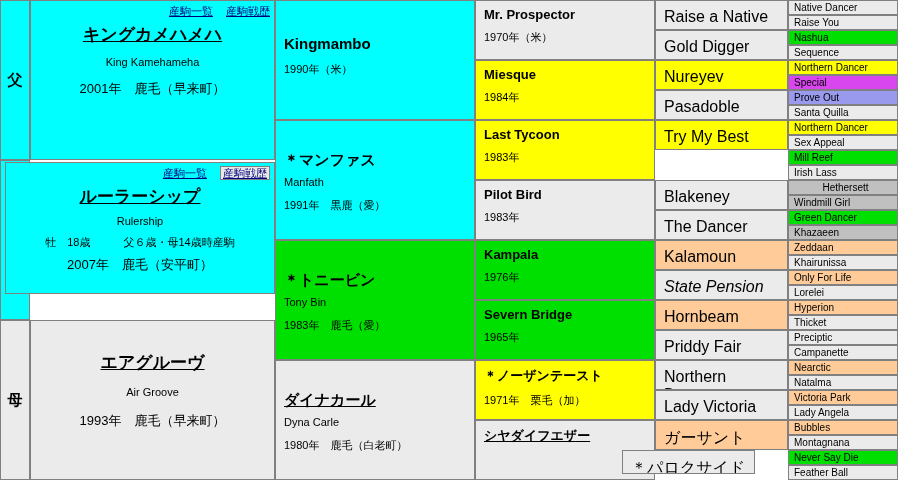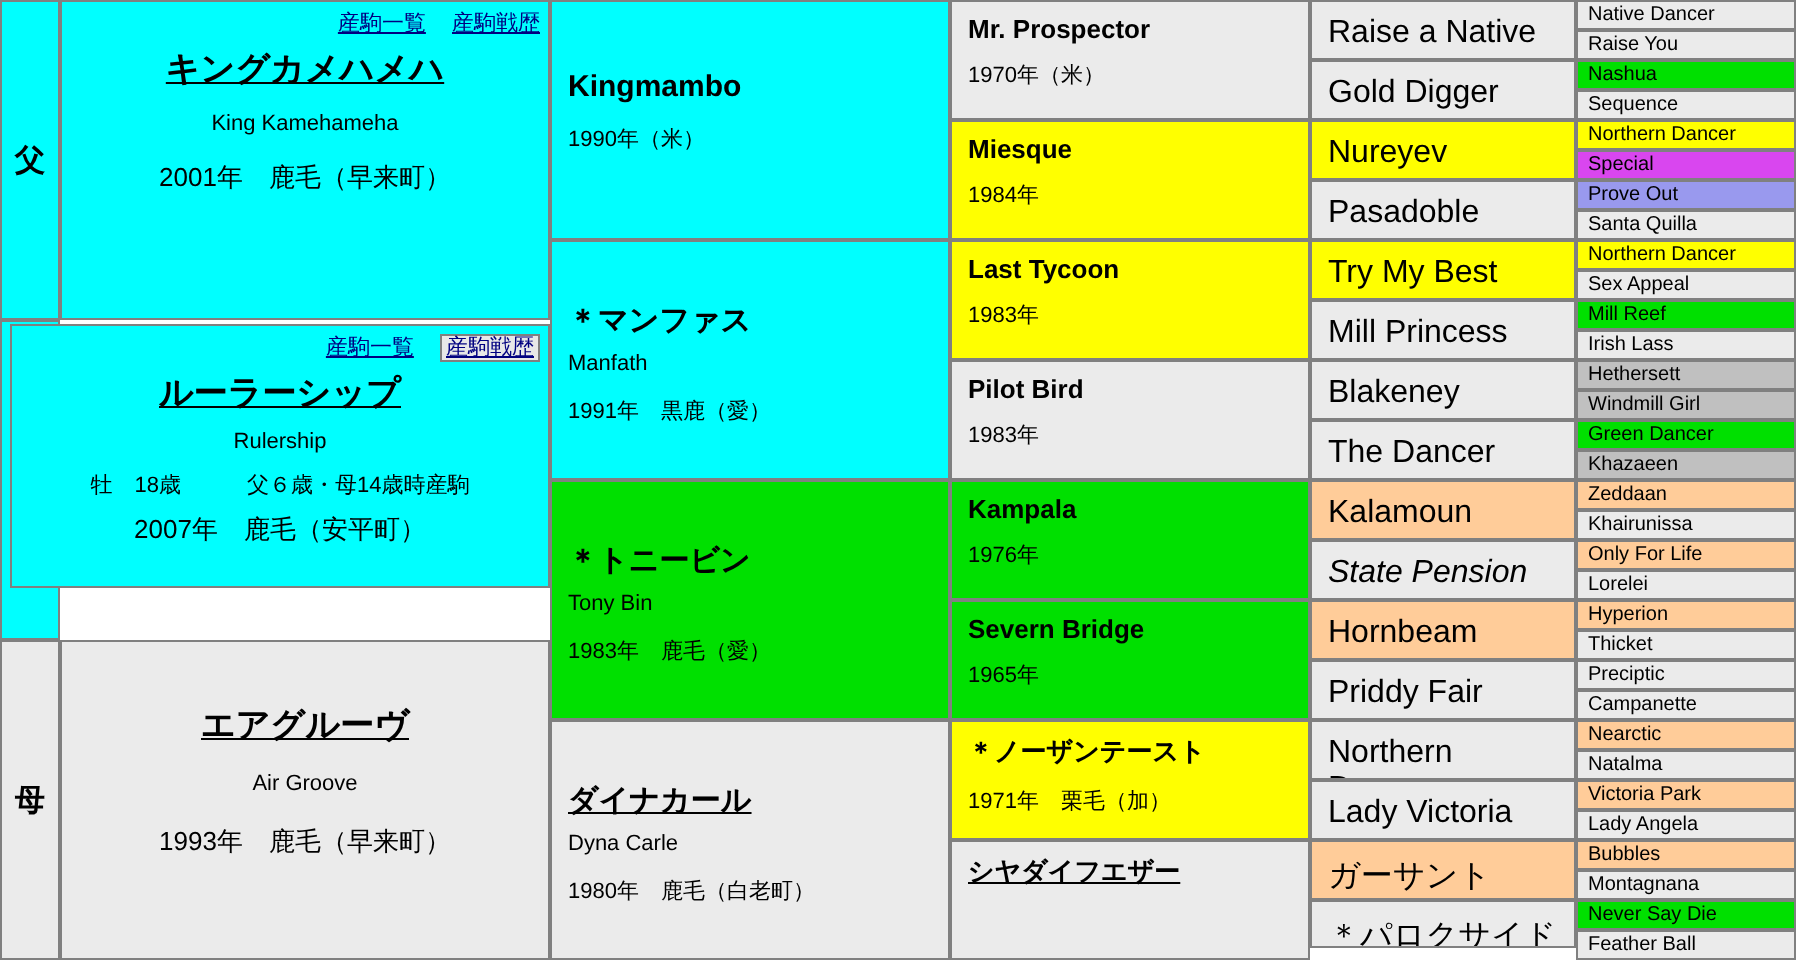--- a/index.html
+++ b/index.html
@@ -254,25 +254,20 @@
   <div class="cell" style="left:655px; top:90px; width:133px; height:30px; background:#ebebeb;">
       <div class="pad" style="padding-top:7px;">
         <span class="g4name">Pasadoble</span>
       </div>
     </div>
   <div class="cell" style="left:655px; top:120px; width:133px; height:30px; background:#ffff00;">
       <div class="pad" style="padding-top:7px;">
         <span class="g4name">Try My Best</span>
       </div>
     </div>
-  <div class="cell" style="left:655px; top:150px; width:133px; height:30px; background:#ebebeb;">
-      <div class="pad" style="padding-top:7px;">
-        <span class="g4name">Mill Princess</span>
-      </div>
-    </div>
   <div class="cell" style="left:655px; top:180px; width:133px; height:30px; background:#ebebeb;">
       <div class="pad" style="padding-top:7px;">
         <span class="g4name">Blakeney</span>
       </div>
     </div>
   <div class="cell" style="left:655px; top:210px; width:133px; height:30px; background:#ebebeb;">
       <div class="pad" style="padding-top:7px;">
         <span class="g4name">The Dancer</span>
       </div>
     </div>
@@ -304,21 +299,21 @@
   <div class="cell" style="left:655px; top:390px; width:133px; height:30px; background:#ebebeb;">
       <div class="pad" style="padding-top:7px;">
         <span class="g4name">Lady Victoria</span>
       </div>
     </div>
   <div class="cell" style="left:655px; top:420px; width:133px; height:30px; background:#ffcc99;">
       <div class="pad" style="padding-top:7px;">
         <span class="g4name">ガーサント</span>
       </div>
     </div>
-  <div class="cell" style="left:655px; top:450px; width:133px; height:24px; background:#ebebeb;">
+  <div class="cell" style="left:622px; top:450px; width:133px; height:24px; background:#ebebeb;">
       <div class="pad" style="padding-top:7px;">
         <span class="g4name">＊パロクサイド</span>
       </div>
     </div>
 
   <div class="cell" style="left:788px; top:0px; width:110px; height:15px; background:#ebebeb;">
       <span class="g5name" style="padding-left:5px;">Native Dancer</span>
     </div>
   <div class="cell" style="left:788px; top:15px; width:110px; height:15px; background:#ebebeb;">
       <span class="g5name" style="padding-left:5px;">Raise You</span>
@@ -347,21 +342,21 @@
   <div class="cell" style="left:788px; top:135px; width:110px; height:15px; background:#ebebeb;">
       <span class="g5name" style="padding-left:5px;">Sex Appeal</span>
     </div>
   <div class="cell" style="left:788px; top:150px; width:110px; height:15px; background:#00e000;">
       <span class="g5name" style="padding-left:5px;">Mill Reef</span>
     </div>
   <div class="cell" style="left:788px; top:165px; width:110px; height:15px; background:#ebebeb;">
       <span class="g5name" style="padding-left:5px;">Irish Lass</span>
     </div>
   <div class="cell" style="left:788px; top:180px; width:110px; height:15px; background:#c0c0c0;">
-      <span class="g5name" style="padding-left:5px;">Hethersett</span>
+      <span class="g5name" style="padding-left:5px;text-align:center;">Hethersett</span>
     </div>
   <div class="cell" style="left:788px; top:195px; width:110px; height:15px; background:#c0c0c0;">
       <span class="g5name" style="padding-left:5px;">Windmill Girl</span>
     </div>
   <div class="cell" style="left:788px; top:210px; width:110px; height:15px; background:#00e000;">
       <span class="g5name" style="padding-left:5px;">Green Dancer</span>
     </div>
   <div class="cell" style="left:788px; top:225px; width:110px; height:15px; background:#c0c0c0;">
       <span class="g5name" style="padding-left:5px;">Khazaeen</span>
     </div>

